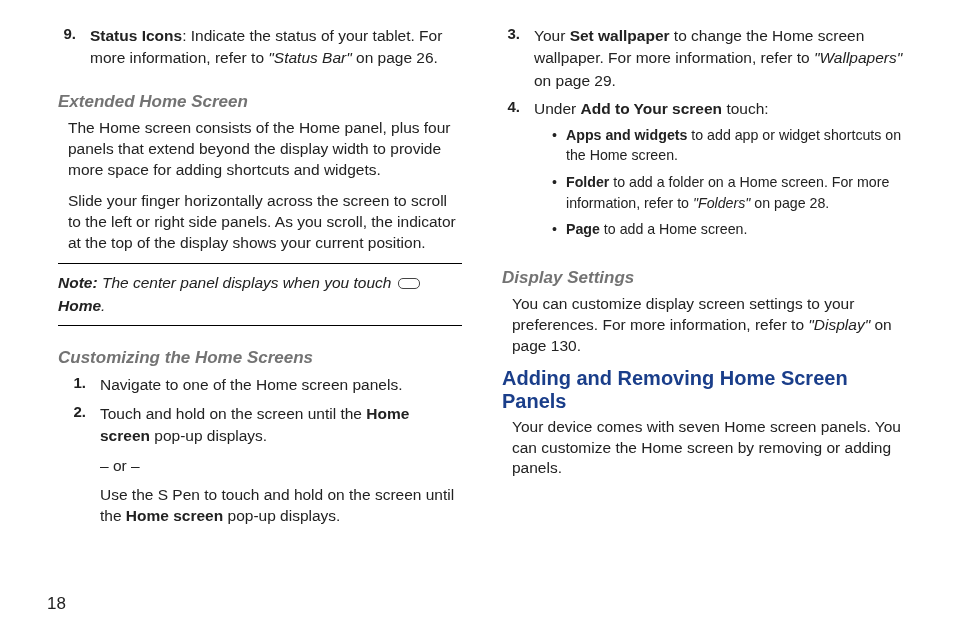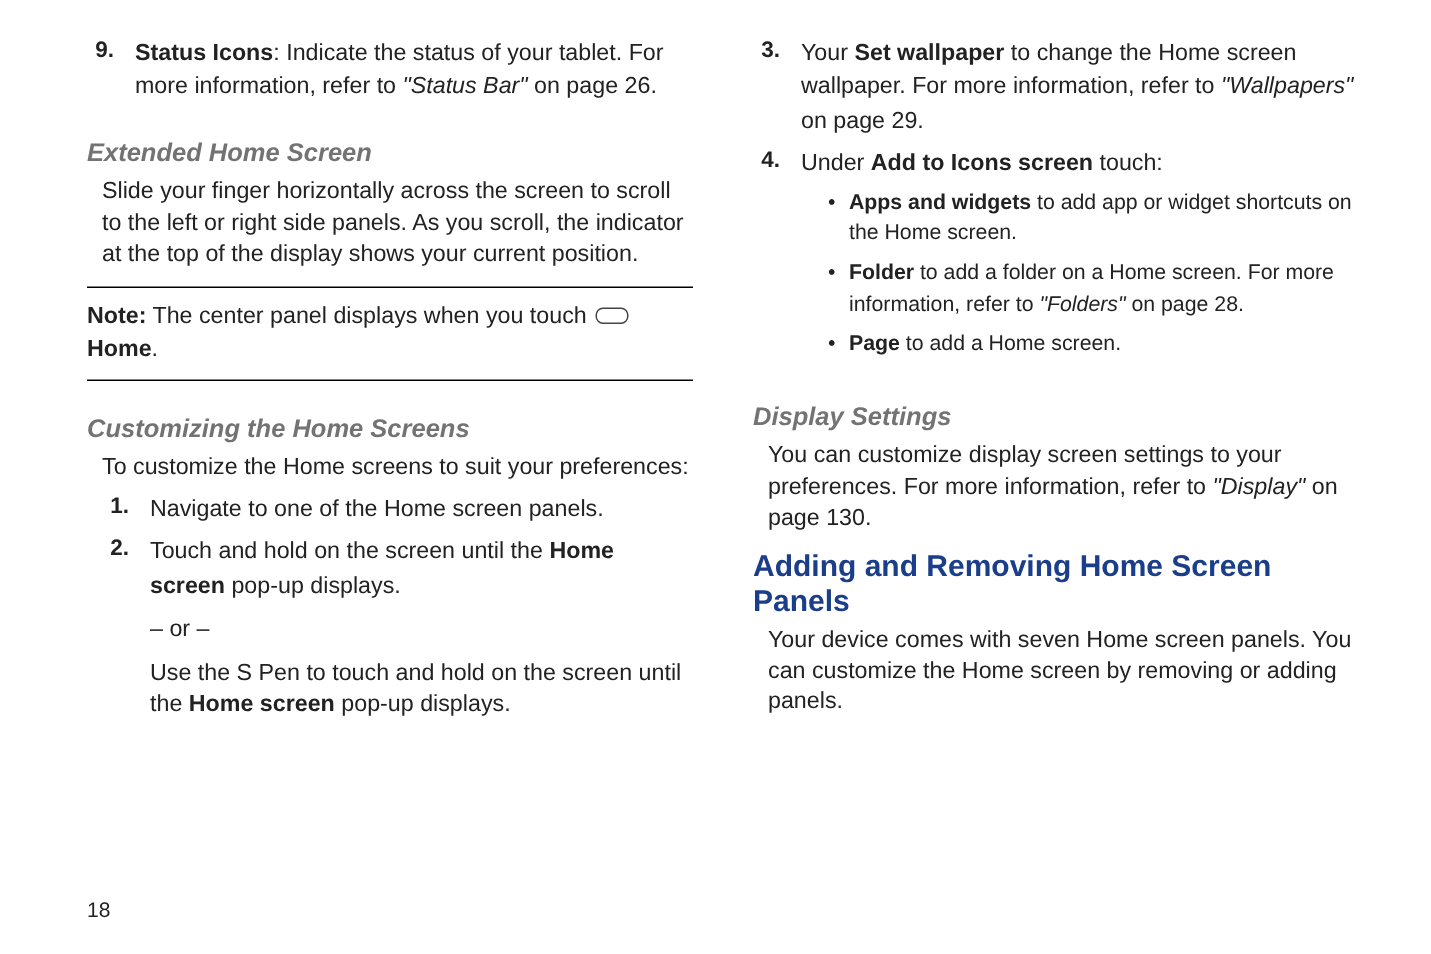--- a/index.html
+++ b/index.html
@@ -61,20 +61,21 @@
     margin-bottom: 10px;
   }
   .indent1 { margin-left: 10px; }
   .note-box {
     border-top: 1.5px solid #000;
     border-bottom: 1.5px solid #000;
     padding: 8px 0;
     margin: 10px 0 18px 0;
     font-size: 15.5px;
     line-height: 1.45;
+    font-style: italic;
   }
   .bold { font-weight: bold; }
   .ital { font-style: italic; }
   .home-icon {
     display: inline-block;
     width: 22px;
     height: 11px;
     border: 1.2px solid #444;
     border-radius: 5px;
     vertical-align: -1px;
@@ -88,50 +89,50 @@
     margin-bottom: 6px;
   }
   .bullet .dot {
     width: 14px;
     flex-shrink: 0;
   }
   .bullet .btext { flex: 1; }
   .page-num {
     position: absolute;
     bottom: 22px;
-    left: 58px;
-    font-size: 14px;
+    left: 47px;
+    font-size: 17px;
   }
   .narrow { font-family: "Arial Narrow", Arial, sans-serif; font-stretch: condensed; }
 </style>
 </head>
 <body>
 
 <div class="columns">
 
   <div class="col">
 
     <div class="ol-item">
       <div class="ol-num">9.</div>
       <div class="ol-body">
         <span class="bold">Status Icons</span><span>: Indicate the status of your tablet.  For more information, refer to </span><span class="ital">"Status Bar"</span><span> on page 26.</span>
       </div>
     </div>
 
     <div class="h2">Extended Home Screen</div>
 
+    <p class="para indent1">The Home screen consists of the Home panel, plus four panels that extend beyond the display width to provide more space for adding shortcuts and widgets.</p>
     <p class="para indent1">Slide your finger horizontally across the screen to scroll to the left or right side panels. As you scroll, the indicator at the top of the display shows your current position.</p>
 
     <div class="note-box">
       <span class="bold">Note:</span><span> The center panel displays when you touch </span><span class="home-icon"></span> <span class="bold">Home</span>.
     </div>
 
     <div class="h2">Customizing the Home Screens</div>
 
-    <p class="para indent1" style="margin-bottom:6px">To customize the Home screens to suit your preferences:</p>
 
     <div class="ol-item" style="margin-left:10px">
       <div class="ol-num">1.</div>
       <div class="ol-body">Navigate to one of the Home screen panels.</div>
     </div>
 
     <div class="ol-item" style="margin-left:10px">
       <div class="ol-num">2.</div>
       <div class="ol-body">
         <span>Touch and hold on the screen until the </span><span class="bold">Home screen</span><span> pop-up displays.</span>
@@ -149,21 +150,21 @@
     <div class="ol-item">
       <div class="ol-num">3.</div>
       <div class="ol-body">
         <span>Your </span><span class="bold">Set wallpaper</span><span> to change the Home screen wallpaper. For more information, refer to </span><span class="ital">"Wallpapers"</span><span> on page 29.</span>
       </div>
     </div>
 
     <div class="ol-item">
       <div class="ol-num">4.</div>
       <div class="ol-body">
-        <span>Under </span><span class="bold">Add to Icons screen</span><span> touch:</span>
+        <span>Under </span><span class="bold">Add to Your screen</span><span> touch:</span>
 
         <div class="bullet-list">
           <div class="bullet narrow">
             <div class="dot">•</div>
             <div class="btext"><span class="bold">Apps and widgets</span><span> to add app or widget shortcuts on the Home screen.</span></div>
           </div>
           <div class="bullet narrow">
             <div class="dot">•</div>
             <div class="btext"><span class="bold">Folder</span><span> to add a folder on a Home screen. For more information, refer to </span><span class="ital">"Folders"</span><span> on page 28.</span></div>
           </div>

